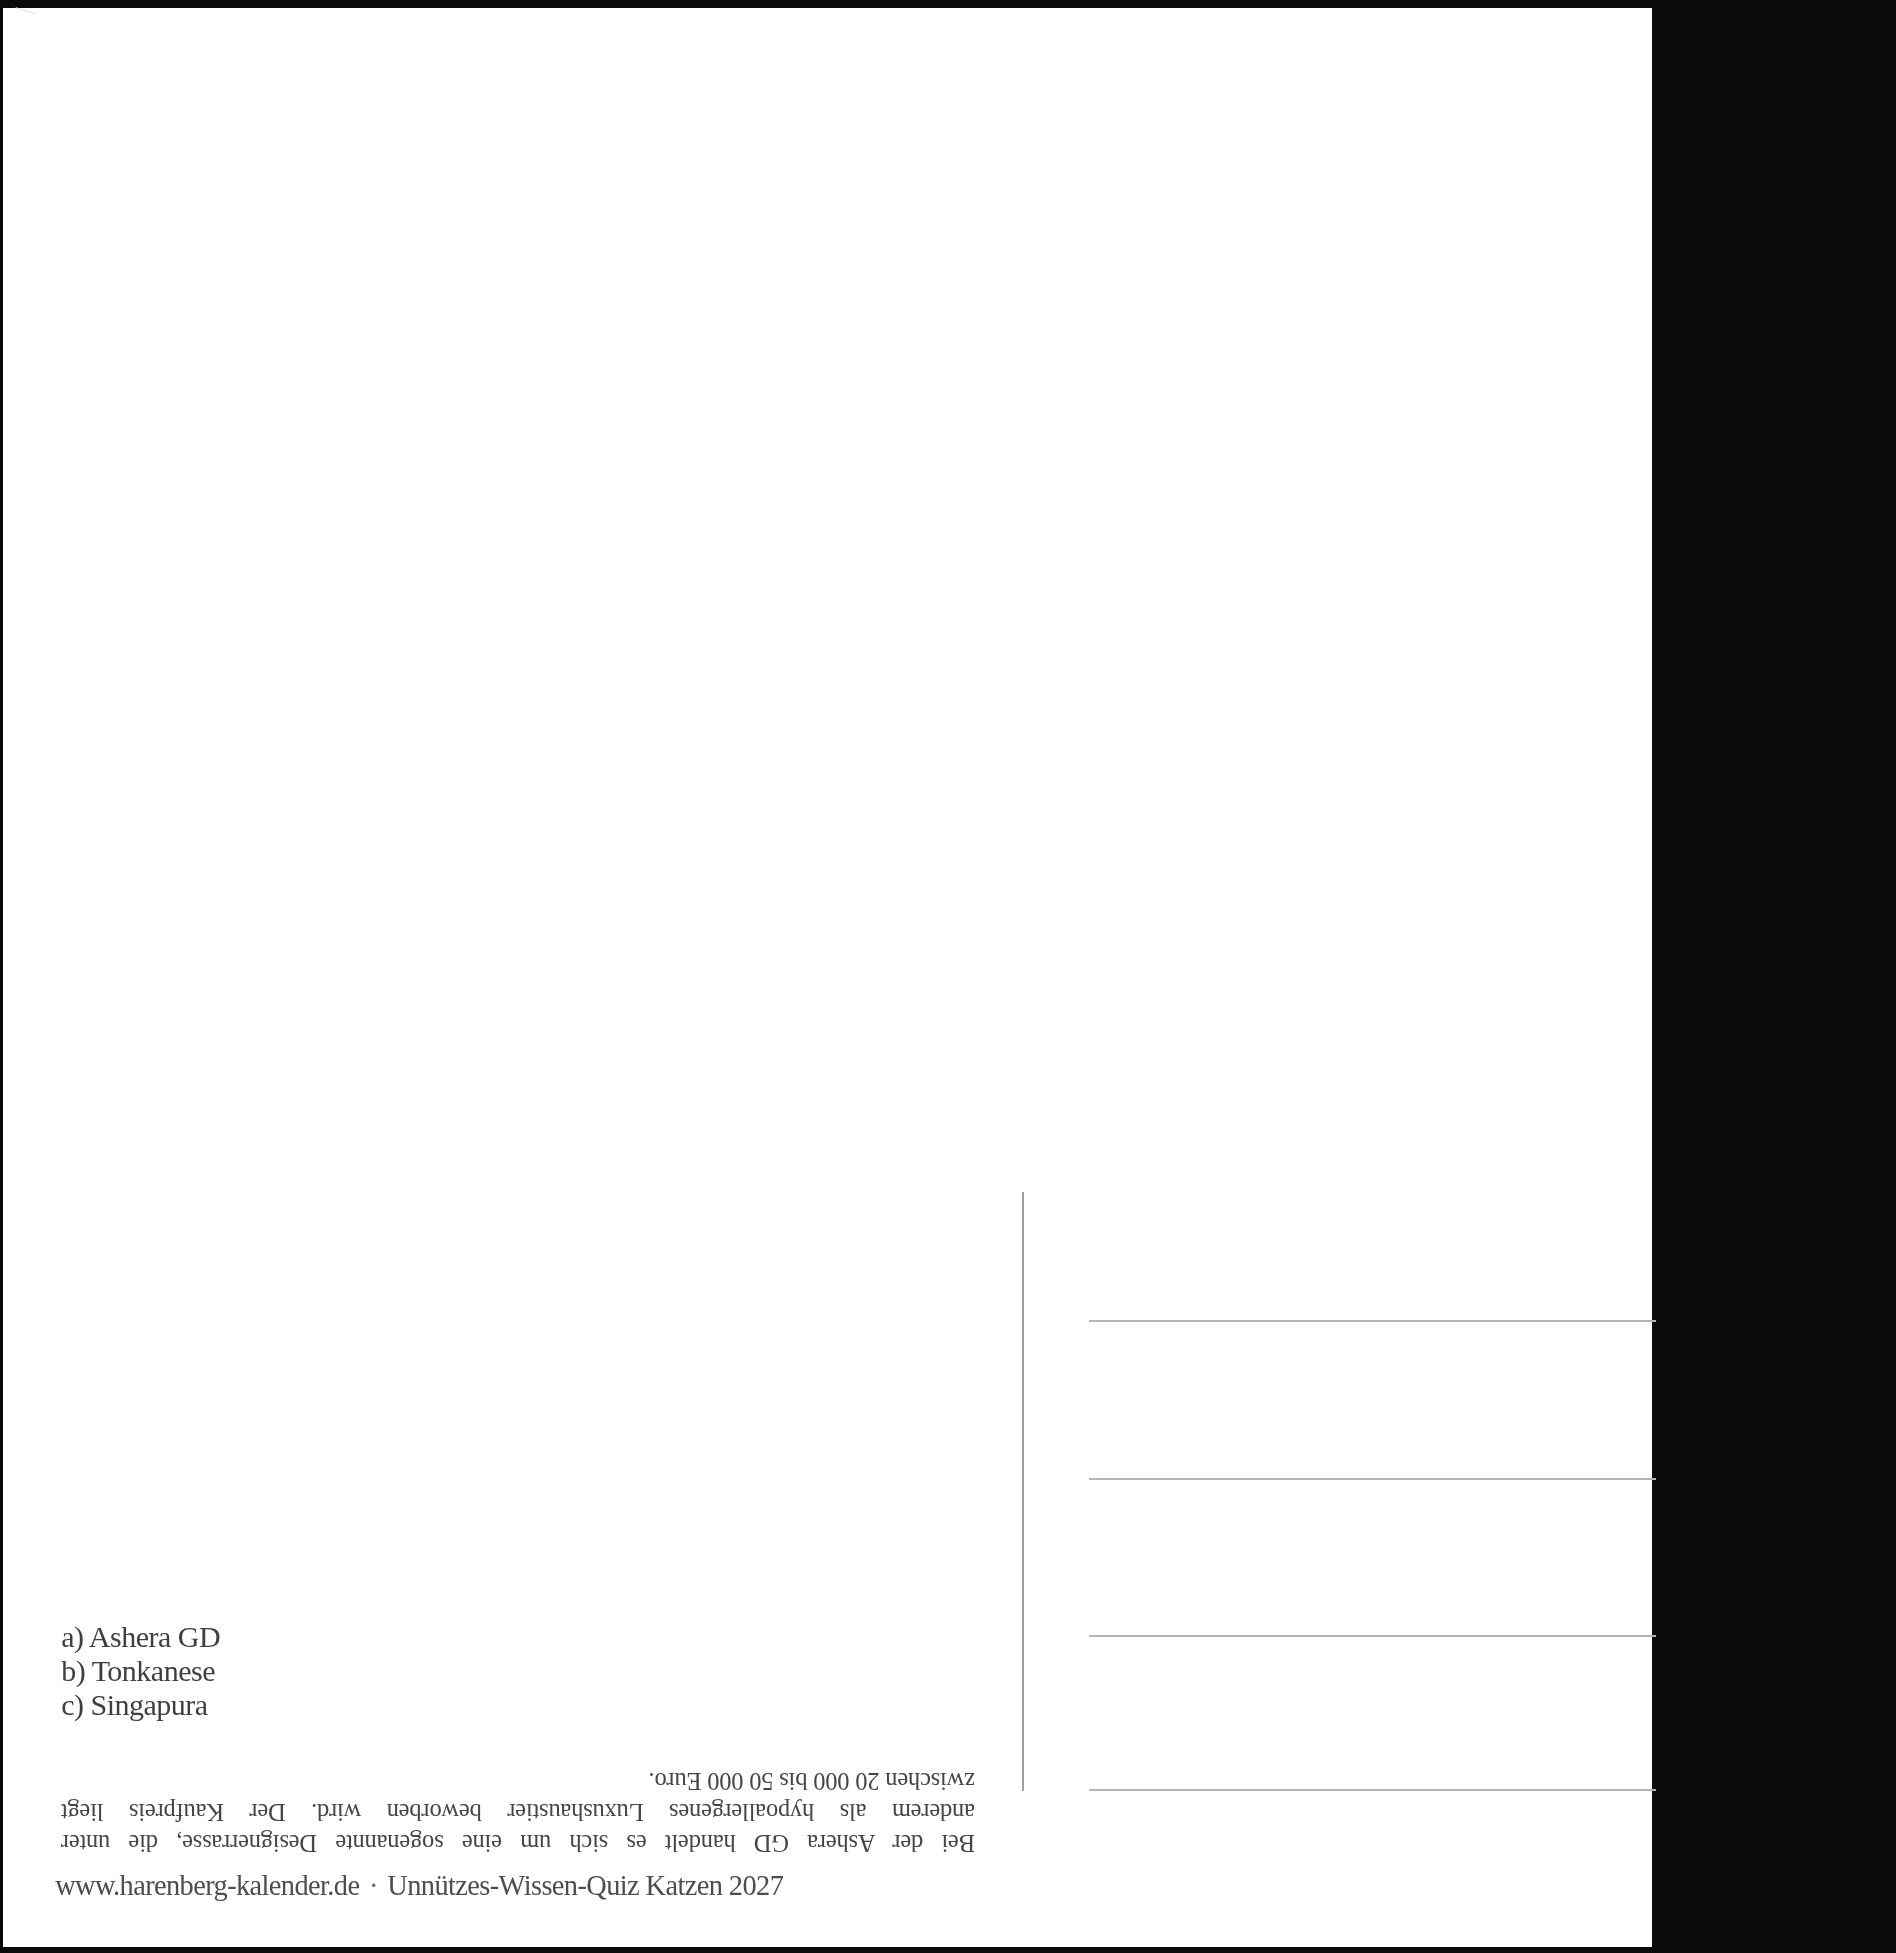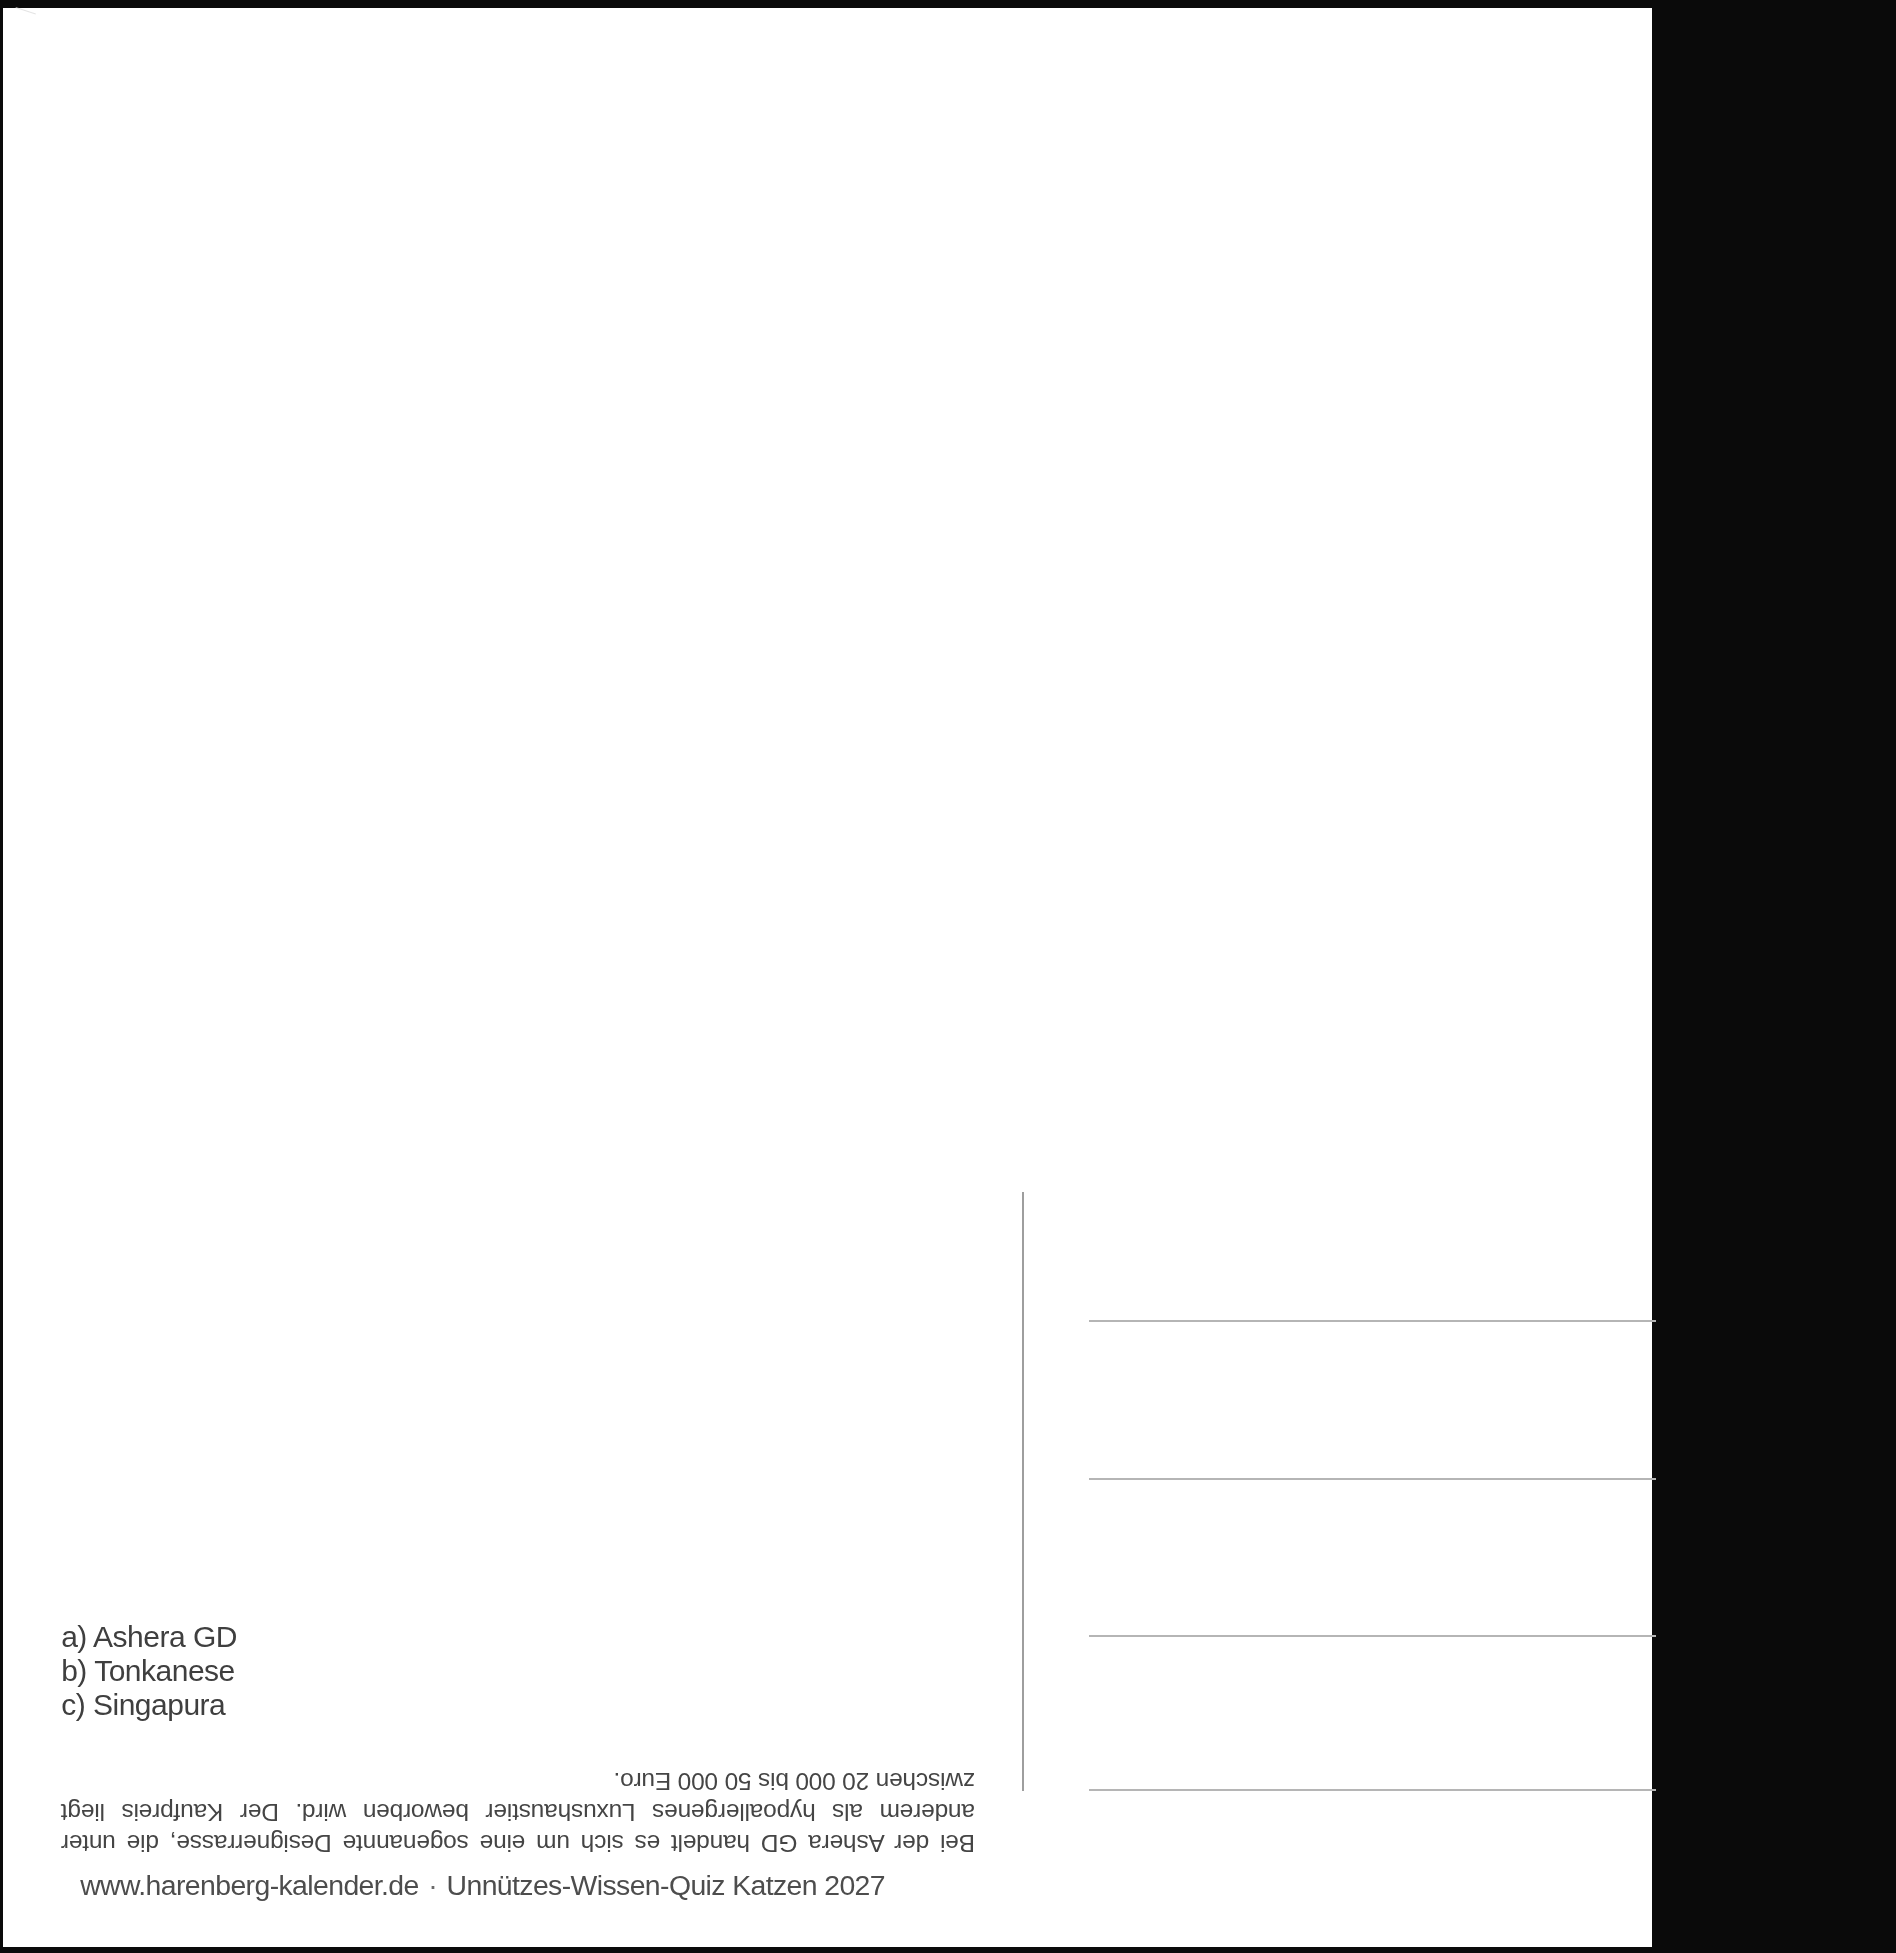--- a/index.html
+++ b/index.html
@@ -5,20 +5,21 @@
   html, body {
     margin: 0; padding: 0;
     background: #0a0a0a;
     font-family: "Liberation Sans", sans-serif;
   }
   .page {
     position: relative;
     width: 1656px; height: 1954px;
     background: #0a0a0a;
     overflow: hidden;
+    font-family: Liberation Serif, serif;
   }
   
   .card {
     position: absolute;
     left: 3.2px; top: 8px; right: 4px; bottom: 7.1px;
     background: #ffffff;
   }
   
   .scan-artifact {
     position: absolute; left: 11px; top: 1.6px;
@@ -56,21 +57,21 @@
     position: absolute; left: 1086px;
     width: 749px; height: 1.6px;
     background: #b5b5b5;
   }
   .address-line.l1 { top: 1312px; }
   .address-line.l2 { top: 1470px; }
   .address-line.l3 { top: 1627px; }
   .address-line.l4 { top: 1781px; }
   
   .footer {
-    position: absolute; left: 77px; top: 1861px;
+    position: absolute; left: 52px; top: 1861px;
     font-size: 28.4px; line-height: 33px;
     letter-spacing: -0.6px;
     color: #4d4d4d;
     white-space: nowrap;
   }
   .footer .sep { margin: 0 9.5px; color: #6a6a6a; }
 </style>
 </head>
 <body>
 

